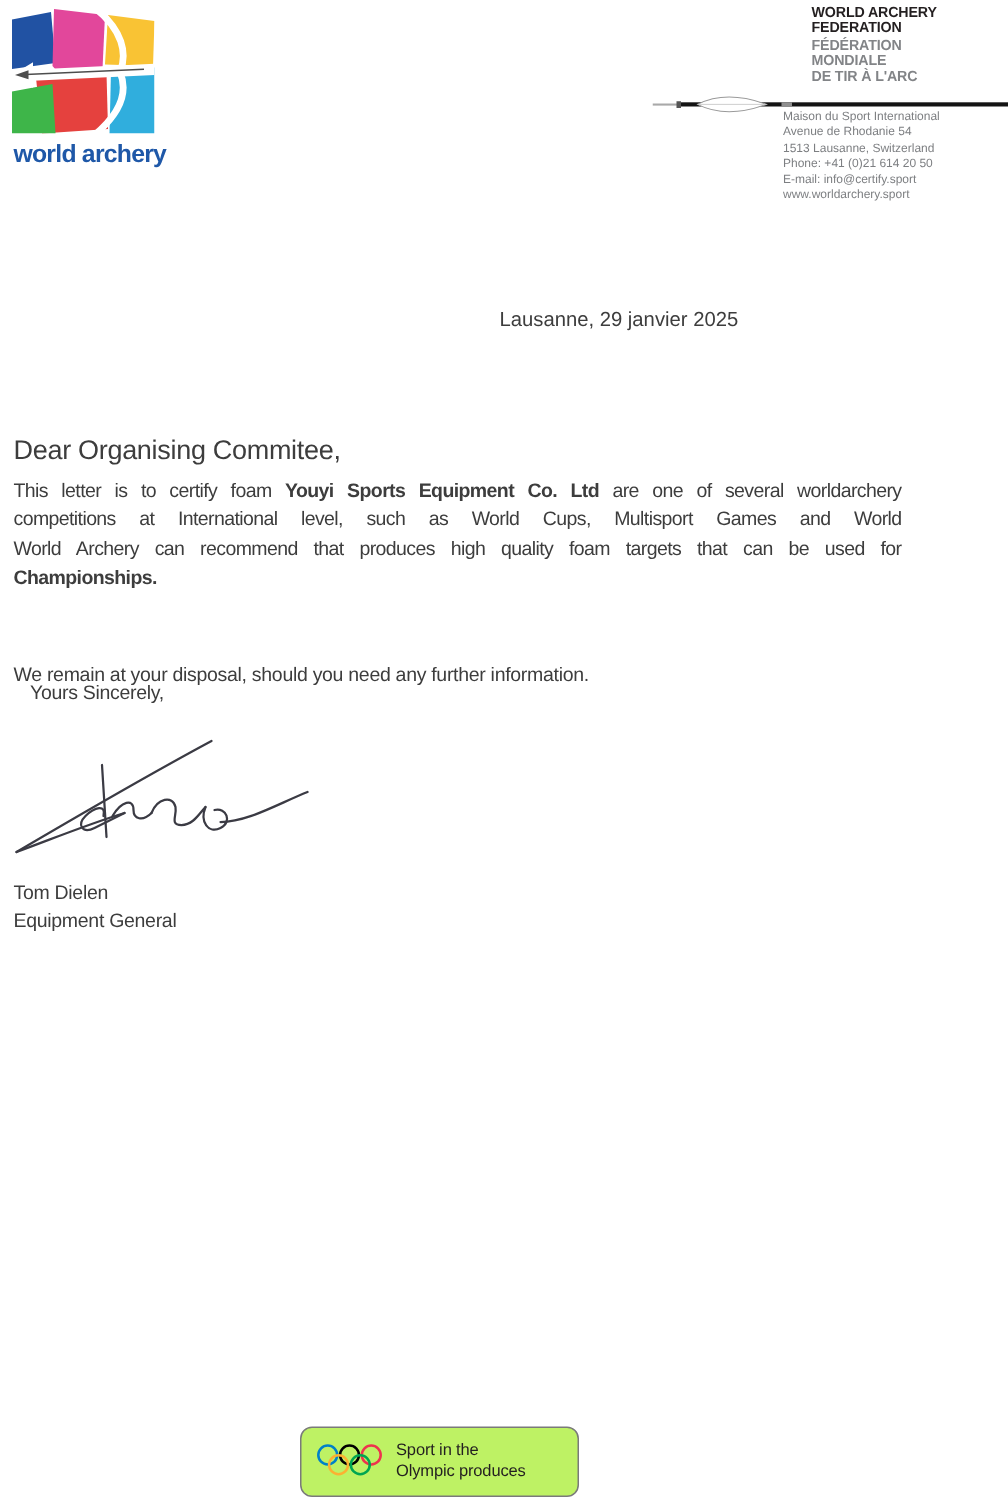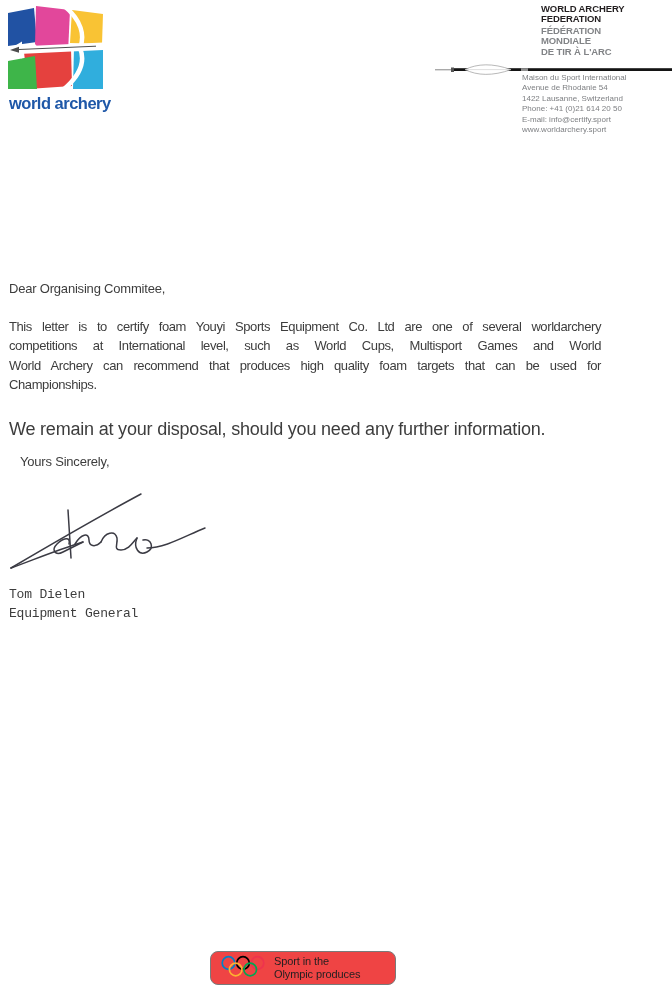--- a/index.html
+++ b/index.html
@@ -20,37 +20,37 @@
   }
   .org-primary{color:#231f20;}
   .org-secondary{color:#828487;margin-top:1px;}
   .arrow-svg{position:absolute;left:435px;top:62px;}
   .address-block{
     position:absolute;left:522px;top:73px;font-size:8px;line-height:10.4px;
     color:#7d7f82;letter-spacing:0;white-space:nowrap;
   }
   
   .dateline{position:absolute;left:333px;top:203px;font-size:13.5px;line-height:19px;color:#3d3d3d;}
-  .salutation{position:absolute;left:9px;top:279px;font-size:13px;letter-spacing:-0.2px;line-height:19px;}
+  .salutation{position:absolute;left:9px;top:291px;font-size:18px;letter-spacing:-0.2px;line-height:19px;}
   .para{position:absolute;left:9px;top:317px;width:592px;font-size:13px;letter-spacing:-0.4px;}
   .para .jline{line-height:19.3px;text-align:justify;text-align-last:justify;}
-  .para .lline{line-height:19.3px;text-align:left;}
-  .closing{position:absolute;left:9px;top:420px;font-size:18px;letter-spacing:-0.2px;line-height:19px;}
+  .para .lline{line-height:19.3px;text-align:left;font-weight:bold;}
+  .closing{position:absolute;left:9px;top:440px;font-size:13px;letter-spacing:-0.2px;line-height:19px;}
   .signoff{position:absolute;left:20px;top:452px;font-size:13px;letter-spacing:-0.2px;line-height:19px;}
   .signature-svg{position:absolute;left:5px;top:486px;}
-  .signer{position:absolute;left:9px;top:585px;font-size:13px;letter-spacing:-0.2px;line-height:19px;font-family:Liberation Mono, monospace;}
+  .signer{position:absolute;left:9px;top:585px;font-size:13px;letter-spacing:-0.2px;line-height:19px;}
   
   .badge{
-    position:absolute;left:200px;top:951px;width:186px;height:34px;
+    position:absolute;left:200px;top:951px;width:186px;height:47px;
     border:1px solid #7a7a7a;border-radius:8px;box-sizing:border-box;
-    display:flex;align-items:center;background:#ef4444;margin-left:10px;
+    display:flex;align-items:center;background:#bef264;
   }
   .badge .rings{margin-left:9px;flex:0 0 auto;display:block;}
   .badge .badge-text{margin-left:8px;font-size:11px;line-height:13.5px;color:#231f20;letter-spacing:-0.1px;}
-  b{font-weight:normal;}
+  b{font-weight:bold;}
 </style>
 </head>
 <body>
 
 <div class="page">
 
   <svg class="logo-svg" width="95" height="83" viewBox="0 0 95 83" aria-hidden="true">
     <polygon points="0,7 26,2 29,36 0,40" fill="#2152a3"></polygon>
     <polygon points="28,0 62,4 60,47 38,51 27,38" fill="#e2479b"></polygon>
     <polygon points="64,4 95,8 94,38 62,37" fill="#f9c334"></polygon>
@@ -85,26 +85,27 @@
     <rect x="16" y="5.5" width="3" height="4.5" fill="#555555"></rect>
     <rect x="19" y="6.2" width="218" height="2.8" fill="#141414"></rect>
     <rect x="86" y="6.2" width="7" height="2.8" fill="#8f8f8f"></rect>
     <path d="M30,7.6 C42,1.5 58,1 76,7.6 C58,14.2 42,13.7 30,7.6 Z" fill="#ffffff" stroke="#9a9a9a" stroke-width="0.7"></path>
     <line x1="30" y1="7.6" x2="76" y2="7.6" stroke="#c9c9c9" stroke-width="0.6"></line>
   </svg>
 
   <div class="address-block">
     <div>Maison du Sport International</div>
     <div>Avenue de Rhodanie 54</div>
-    <div>1422 Lausanne, Switzerland</div>
+    <div>1513 Lausanne, Switzerland</div>
     <div>Phone: +41 (0)21 614 20 50</div>
     <div>E-mail: info@certify.sport</div>
     <div>www.worldarchery.sport</div>
   </div>
 
+  <div class="dateline">Lausanne, 29 janvier 2025</div>
 
   <div class="salutation">Dear Organising Commitee,</div>
 
   <div class="para">
     <div class="jline"><span>This letter is to certify foam </span><b>Youyi Sports Equipment Co. Ltd</b><span> are one of several worldarchery</span></div>
     <div class="jline">competitions at International level, such as World Cups, Multisport Games and World</div>
     <div class="jline">World Archery can recommend that produces high quality foam targets that can be used for</div>
     <div class="lline">Championships.</div>
   </div>
 

